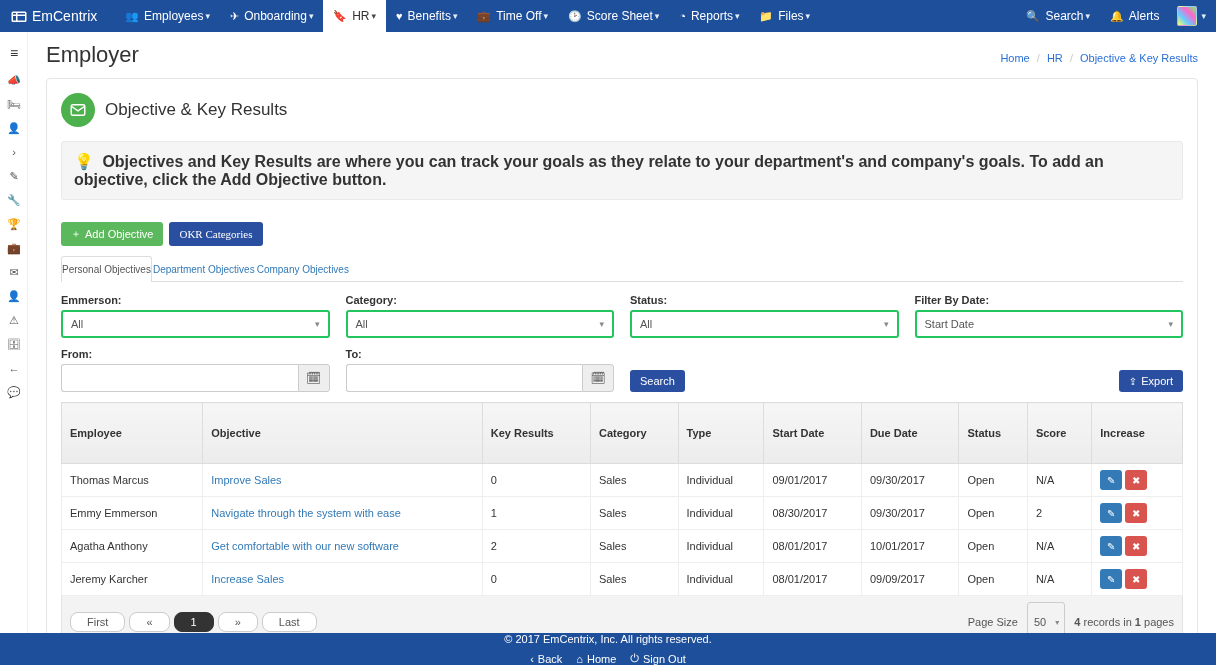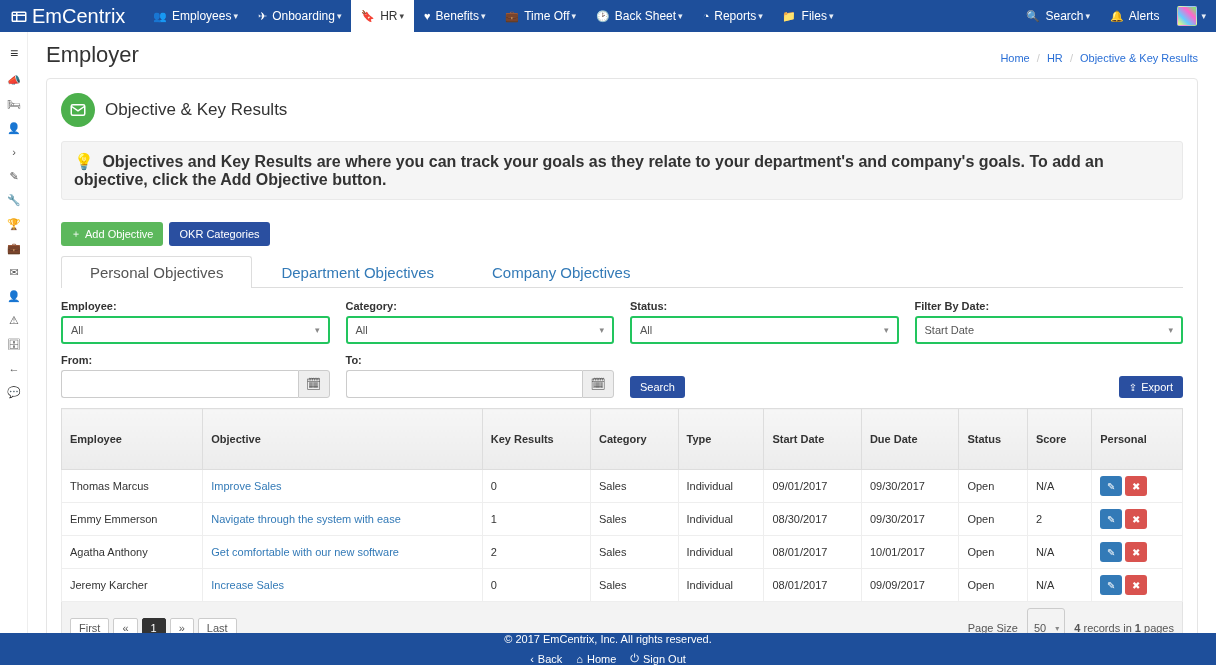--- a/index.html
+++ b/index.html
@@ -1,21 +1,21 @@
 <!DOCTYPE html>
 <html><head>
 <meta charset="utf-8">
 <style>
   * { box-sizing: border-box; margin: 0; padding: 0; }
   body { font-family: -apple-system, "Helvetica Neue", Arial, sans-serif; font-size: 12px; color: #333; background: #fff; }
   a { text-decoration: none; }
 
   
   .topnav { background: #1e4f9b; color: #fff; height: 32px; display: flex; align-items: center; padding: 0 10px; font-size: 12px; }
-  .brand { display: flex; align-items: center; font-size: 20px; font-weight: 500; margin-right: 18px; }
+  .brand { display: flex; align-items: center; font-size: 14px; font-weight: 500; margin-right: 18px; }
   .brand svg { margin-right: 4px; }
   .nav-item { padding: 0 10px; height: 32px; display: flex; align-items: center; color: #fff; cursor: pointer; }
   .nav-item.active { background: #fff; color: #333; }
   .nav-item .icon { margin-right: 5px; font-size: 11px; }
   .caret { margin-left: 2px; font-size: 9px; opacity: .9; }
   .nav-right { margin-left: auto; display: flex; align-items: center; }
   .avatar { width: 20px; height: 20px; border-radius: 2px; background: linear-gradient(45deg,#ff6,#6cf,#f6c,#6f6); margin-left: 8px; border:1px solid #fff3;}
 
   .layout { display: flex; min-height: 580px; }
   .sidebar { width: 28px; background: #fff; border-right: 1px solid #eee; padding-top: 6px; }
@@ -33,28 +33,28 @@
   .section-head { display: flex; align-items: center; margin-bottom: 14px; }
   .section-icon { width: 34px; height: 34px; border-radius: 50%; background: #4cb04c; display: flex; align-items: center; justify-content: center; margin-right: 10px; }
   .section-title { font-size: 17px; font-weight: 400; }
 
   .info-box { background: #f5f5f5; border: 1px solid #e9e9e9; border-radius: 3px; padding: 10px 12px; font-size: 16px; color: #555; margin-bottom: 22px; }
   .info-box b { font-weight: 700; color:#333;}
 
   .btn { display: inline-flex; align-items: center; padding: 5px 10px; font-size: 11px; border-radius: 3px; border: none; cursor: pointer; color: #fff; margin-right: 6px;}
   .btn .icon { margin-right: 4px; font-size: 10px;}
   .btn-green { background: #5cb85c; }
-  .btn-blue { background: #2a4fa0; }
+  .btn-blue { background: #2a4fa0; font-family: Liberation Serif, serif; }
   .btn-primary { background: #2a4fa0; }
   .btn-icon { width:22px; height:20px; padding:0; display:inline-flex; align-items:center; justify-content:center; margin-right:3px;}
   .btn-prim-sm { background:#337ab7; }
   .btn-dang-sm { background:#d9534f; }
 
   .tabs { border-bottom: 1px solid #ddd; margin-top: 10px; display:flex; }
-  .tab { padding: 7px 28px; font-size: 15px; color: #337ab7; cursor: pointer; border:1px solid transparent; border-bottom:none; margin-bottom:-1px; border-radius:3px 3px 0 0;}
+  .tab { padding: 7px 0; font-size: 10px; color: #337ab7; cursor: pointer; border:1px solid transparent; border-bottom:none; margin-bottom:-1px; border-radius:3px 3px 0 0;}
   .tab.active { color:#555; background:#fff; border-color:#ddd; }
 
   .filters { display: flex; gap: 16px; margin-top: 12px; }
   .filter-col { display:flex; flex-direction:column;}
   .filter-col.w4 { flex: 0 0 calc(25% - 12px); }
   .filter-label { font-size: 11px; font-weight: 700; margin-bottom: 4px; color:#333;}
   .sel { height: 28px; border:2px solid #22c55e; border-radius:3px; padding:0 22px 0 8px; font-size:11px; color:#555; background:#fff; position:relative; display:flex; align-items:center;}
   .sel .dd { position:absolute; right:8px; font-size:9px; color:#888;}
   .date-wrap { display:flex; }
   .date-wrap .inp { flex:1; height:28px; border:1px solid #ccc; border-right:none; border-radius:3px 0 0 3px; padding:0 8px; font-size:11px;}
@@ -62,21 +62,21 @@
   .export-btn { background:#2a4fa0; }
 
   table.data { width:100%; border-collapse:collapse; margin-top:10px; font-size:11px;}
   table.data thead th { background:linear-gradient(#f6f6f6,#ececec); border:1px solid #ddd; padding:24px 8px; text-align:left; font-weight:700; color:#333;}
   table.data tbody td { border:1px solid #eee; padding:6px 8px; color:#333;}
   table.data tbody td a { color:#337ab7; }
   table.data tbody tr:nth-child(even){ background:#fff;}
 
   .pager-row { display:flex; justify-content:space-between; align-items:center; background:#f3f3f3; border:1px solid #e3e3e3; border-top:none; padding:6px 8px; font-size:11px; color:#555;}
   .pager { display:flex; gap:4px;}
-  .pager .pg { padding:3px 8px; border:1px solid #ccc; background:#fff; border-radius:2px; font-size:11px; color:#555; cursor:pointer;}
+  .pager .pg { padding:3px 16px; border:1px solid #ccc; background:#fff; border-radius:8px; font-size:11px; color:#555; cursor:pointer;}
   .pager .pg.active { background:#333; color:#fff; border-color:#333;}
   .page-info .sel-sm { display:inline-flex; height:40px; border:1px solid #ccc; border-radius:3px; align-items:center; padding:0 18px 0 6px; position:relative; margin: 0 6px;}
   .page-info .sel-sm .dd { position:absolute; right:5px; font-size:8px; color:#888;}
 
   .footer { background:#1e4f9b; color:#fff; height:32px; display:flex; align-items:center; justify-content:space-between; padding:0 14px; font-size:11px; position:fixed; bottom:0; left:0; right:0;flex-direction:column;}
   .footer .flinks { display:flex; gap:14px;}
   .footer .flinks .fl { display:flex; align-items:center; color:#fff; cursor:pointer;}
   .footer .flinks .fl .icon { margin-right:4px; font-size:11px;}
   .second-filters { display:flex; gap:16px; margin-top:10px; align-items:flex-end;}
   .second-filters .filter-col { flex:0 0 calc(25% - 12px); }
@@ -114,21 +114,21 @@
         <span>Benefits</span>
         <span class="caret">▾</span>
       </div>
       <div class="nav-item">
         <span class="icon">💼</span>
         <span>Time Off</span>
         <span class="caret">▾</span>
       </div>
       <div class="nav-item">
         <span class="icon">🕑</span>
-        <span>Back Sheet</span>
+        <span>Score Sheet</span>
         <span class="caret">▾</span>
       </div>
       <div class="nav-item">
         <span class="icon">◔</span>
         <span>Reports</span>
         <span class="caret">▾</span>
       </div>
       <div class="nav-item">
         <span class="icon">📁</span>
         <span>Files</span>
@@ -209,21 +209,21 @@
       </div>
 
       <div class="tabs">
         <div class="tab active">Personal Objectives</div>
         <div class="tab">Department Objectives</div>
         <div class="tab">Company Objectives</div>
       </div>
 
       <div class="filters">
         <div class="filter-col w4">
-          <div class="filter-label">Employee:</div>
+          <div class="filter-label">Emmerson:</div>
           <div class="sel">
               <span>All</span>
               <span class="dd">▾</span>
             </div>
         </div>
         <div class="filter-col w4">
           <div class="filter-label">Category:</div>
           <div class="sel">
               <span>All</span>
               <span class="dd">▾</span>
@@ -279,21 +279,21 @@
             <tr id="thead-row">
               <th>Employee</th>
               <th>Objective</th>
               <th>Key Results</th>
               <th>Category</th>
               <th>Type</th>
               <th>Start Date</th>
               <th>Due Date</th>
               <th>Status</th>
               <th>Score</th>
-              <th>Personal</th>
+              <th>Increase</th>
             </tr>
           </thead>
         <tbody id="tbody">
             <tr>
               <td>Thomas Marcus</td>
               <td><a>Improve Sales</a></td>
               <td>0</td>
               <td>Sales</td>
               <td>Individual</td>
               <td>09/01/2017</td>

